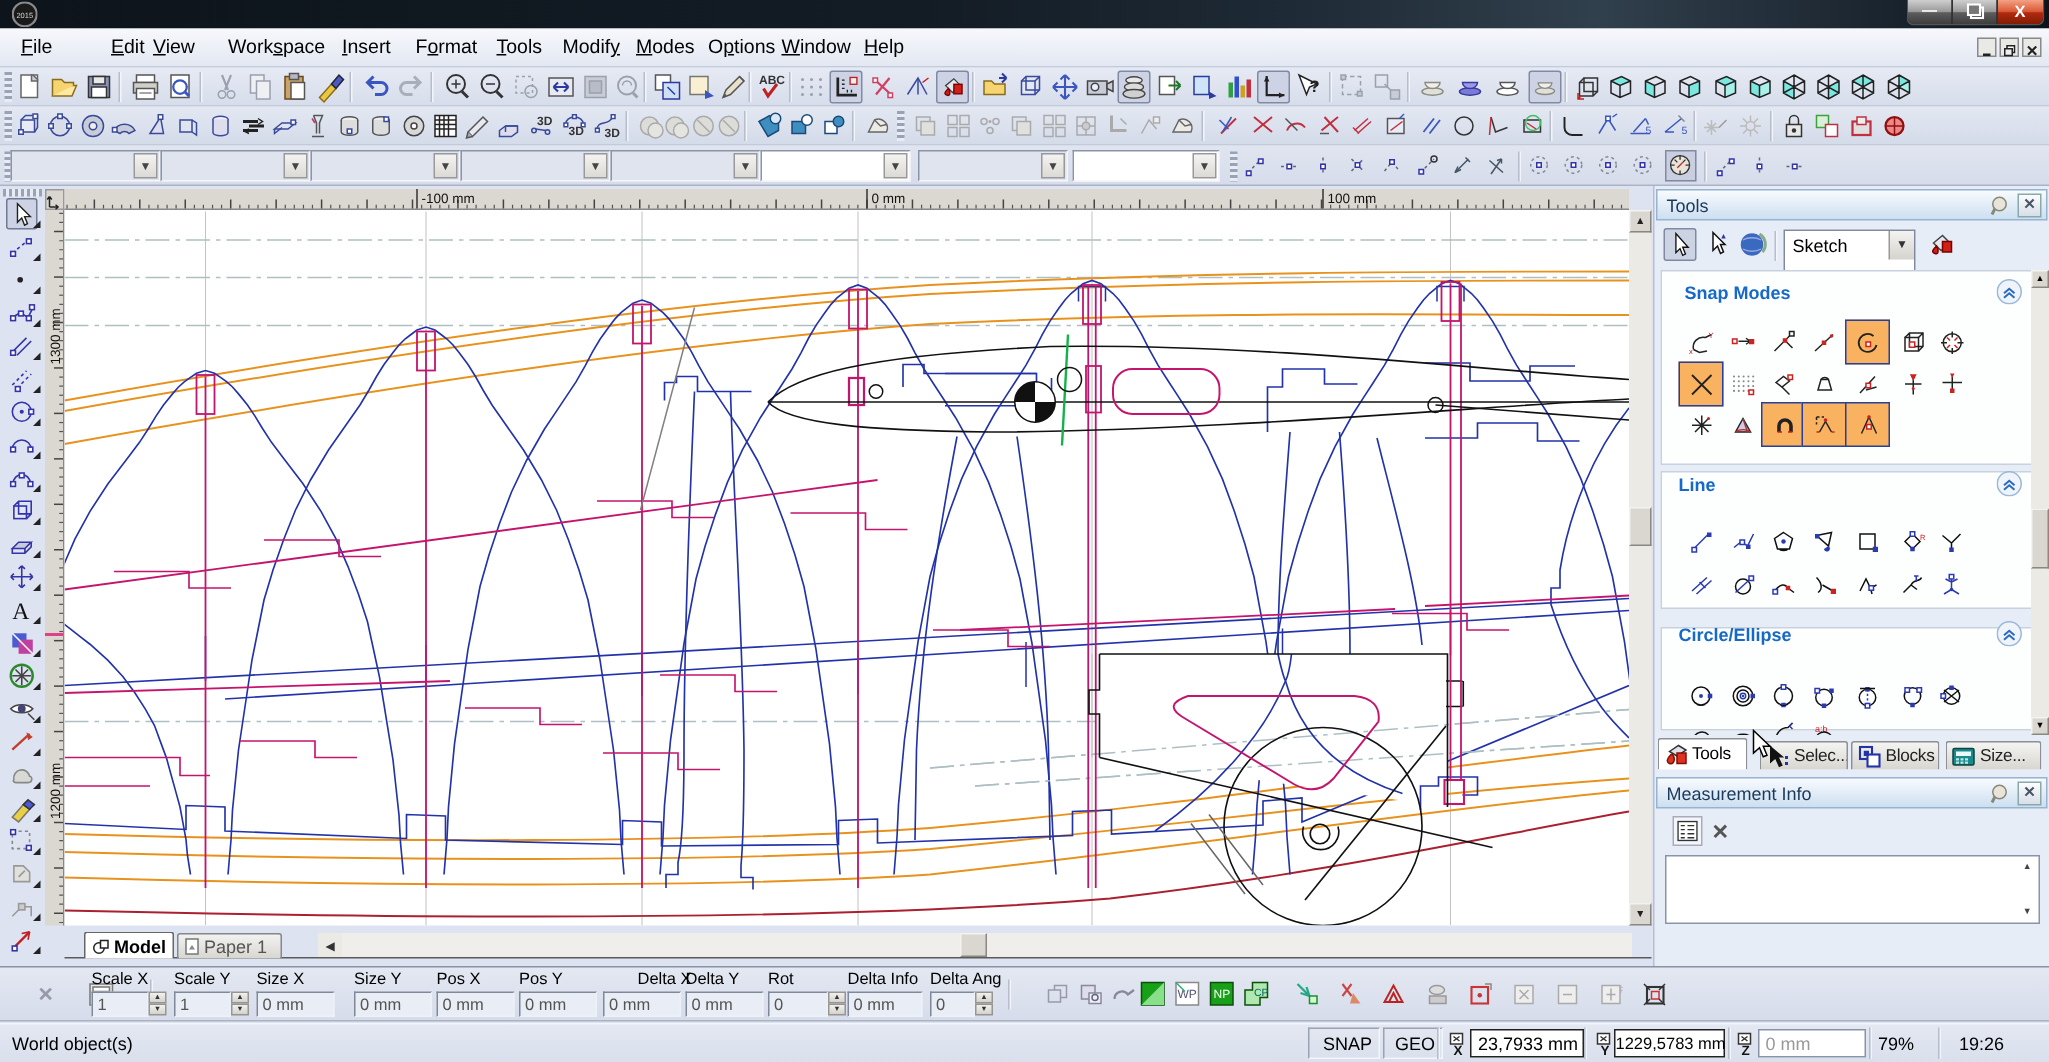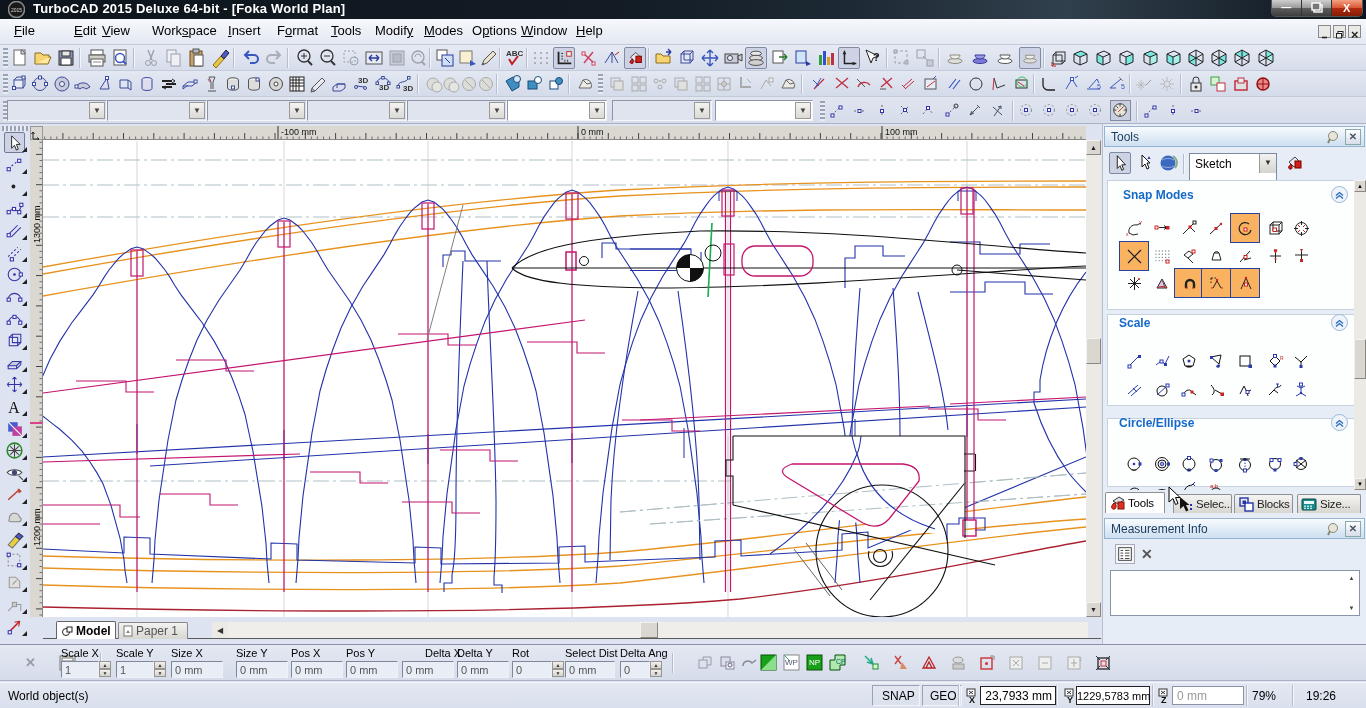--- a/index.html
+++ b/index.html
@@ -17,21 +17,20 @@
 .taba{background:#fff;color:#000;z-index:3}
 .hdrblue{font-weight:bold;font-size:12px;color:#1569c7}
 </style></head><body>
 <div id="stage">
 
 <div class="abs" style="left:0;top:0;width:1366px;height:19px;background:linear-gradient(90deg,#0d141b 0%,#131c25 45%,#1d2934 62%,#31404d 78%,#1a242e 92%,#0d141b 100%)">
  <svg class="abs" style="left:8px;top:1px" width="17" height="17">
         <circle cx="8.5" cy="8.5" r="8" fill="#1a1a1a" stroke="#8a8a8a" stroke-width="1.5"></circle>
         <text x="8.5" y="11" font-size="5" fill="#d8d8d8" text-anchor="middle" font-family="Liberation Sans">2015</text>
       </svg>
- <div class="abs" style="left:33px;top:1px;font-size:13px;font-weight:bold;color:#fff;letter-spacing:.2px">TurboCAD 2015 Deluxe 64-bit - [Foka World Plan]</div>
  <div class="abs" style="left:1271px;top:0;width:92px;height:17px;background:#222;border:1px solid #555;border-top:none;border-radius:0 0 5px 5px;overflow:hidden;display:flex">
   <div style="width:30px;height:17px;background:linear-gradient(#cfcfcf 0%,#9a9a9a 45%,#5c5c5c 50%,#3a3a3a 100%);border-right:1px solid #333;color:#fff;font-size:10px;text-align:center;line-height:15px;font-weight:bold">—</div>
   <div style="width:30px;height:17px;background:linear-gradient(#cfcfcf 0%,#9a9a9a 45%,#5c5c5c 50%,#3a3a3a 100%);border-right:1px solid #333"><svg width="30" height="17">
             <rect x="12" y="5" width="8" height="7" fill="none" stroke="#fff" stroke-width="1.4"></rect>
             <rect x="10" y="3" width="8" height="7" fill="#777" stroke="#fff" stroke-width="1.4"></rect>
           </svg></div>
   <div style="width:31px;height:17px;background:linear-gradient(#f3a183 0%,#d95936 45%,#b02a10 50%,#7d1a02 100%);color:#fff;font-size:11px;text-align:center;line-height:16px;font-weight:bold">X</div>
  </div>
 </div>
 <div class="abs" style="left:0;top:19px;width:1366px;height:26px;background:linear-gradient(#f6f8fc,#e3e8f2);border-bottom:1px solid #c3cad9">
@@ -1334,21 +1333,21 @@
         <circle cx="10" cy="6" r="1.2" fill="#cc2222"></circle>
         <path d="M6 14 h-2 m10 0 h2" stroke="#cc2222"></path>
       </svg>
       <div class="abs" style="left:127px;top:144px;width:30px;height:30px;background:#f9b25f;border:1px solid #26419d"></div>
       <svg class="abs" style="left:133px;top:150px" width="19" height="19" viewBox="0 0 19 19">
         <path d="M5 15 L10 4 L15 15" stroke="#222" fill="none"></path>
         <circle cx="10" cy="4" r="1.2" fill="#cc2222"></circle>
         <rect x="8.5" y="9" width="3" height="3" fill="#fff" stroke="#cc2222"></rect>
       </svg>
       <div class="abs" style="left:4px;top:190px;width:248px;height:92px;background:#fdfefe;border:1px solid #c8d2de"></div>
-      <div class="hdrblue abs" style="left:16px;top:192px">Scale</div>
+      <div class="hdrblue abs" style="left:16px;top:192px">Line</div>
       <svg class="abs" style="left:228px;top:190px" width="17" height="17">
         <circle cx="8.5" cy="8.5" r="8" fill="#eef4fa" stroke="#9ab8d8"></circle>
         <path d="M5 9.5 l3.5-3 3.5 3 M5 12.5 l3.5-3 3.5 3" stroke="#2a6ac0" fill="none" stroke-width="1.3"></path>
       </svg>
       <svg class="abs" style="left:22px;top:228px" width="19" height="19" viewBox="0 0 19 19">
         <path d="M4 14 L14 4" stroke="#2a3ab0"></path>
         <rect x="3" y="13" width="3" height="3" fill="#fff" stroke="#2a3ab0"></rect>
         <rect x="13" y="3" width="3" height="3" fill="#2a3ab0"></rect>
       </svg>
       <svg class="abs" style="left:50px;top:228px" width="19" height="19" viewBox="0 0 19 19">
@@ -1575,21 +1574,21 @@
       <div class="lbl" style="left:425px;top:2px">Delta X</div>
       <div class="fld" style="left:402px;top:16px;width:52px">0 mm</div>
       <div class="lbl" style="left:457px;top:2px">Delta Y</div>
       <div class="fld" style="left:457px;top:16px;width:52px">0 mm</div>
       <div class="lbl" style="left:512px;top:2px">Rot</div>
       <div class="fld" style="left:512px;top:16px;width:40px">0</div>
       <div class="spin" style="left:552px;top:16px">
         <b style="top:0">▲</b>
         <b style="top:8px">▼</b>
       </div>
-      <div class="lbl" style="left:565px;top:2px">Select Dist</div>
+      <div class="lbl" style="left:565px;top:2px">Delta Info</div>
       <div class="fld" style="left:565px;top:16px;width:50px">0 mm</div>
       <div class="lbl" style="left:620px;top:2px">Delta Ang</div>
       <div class="fld" style="left:620px;top:16px;width:30px">0</div>
       <div class="spin" style="left:650px;top:16px">
         <b style="top:0">▲</b>
         <b style="top:8px">▼</b>
       </div>
       <div class="sep" style="left:672px;top:8px"></div>
       <svg class="abs" style="left:695px;top:7px" width="21" height="21" viewBox="0 0 21 21">
         <rect x="4" y="8" width="8" height="8" fill="none" stroke="#99a"></rect>

